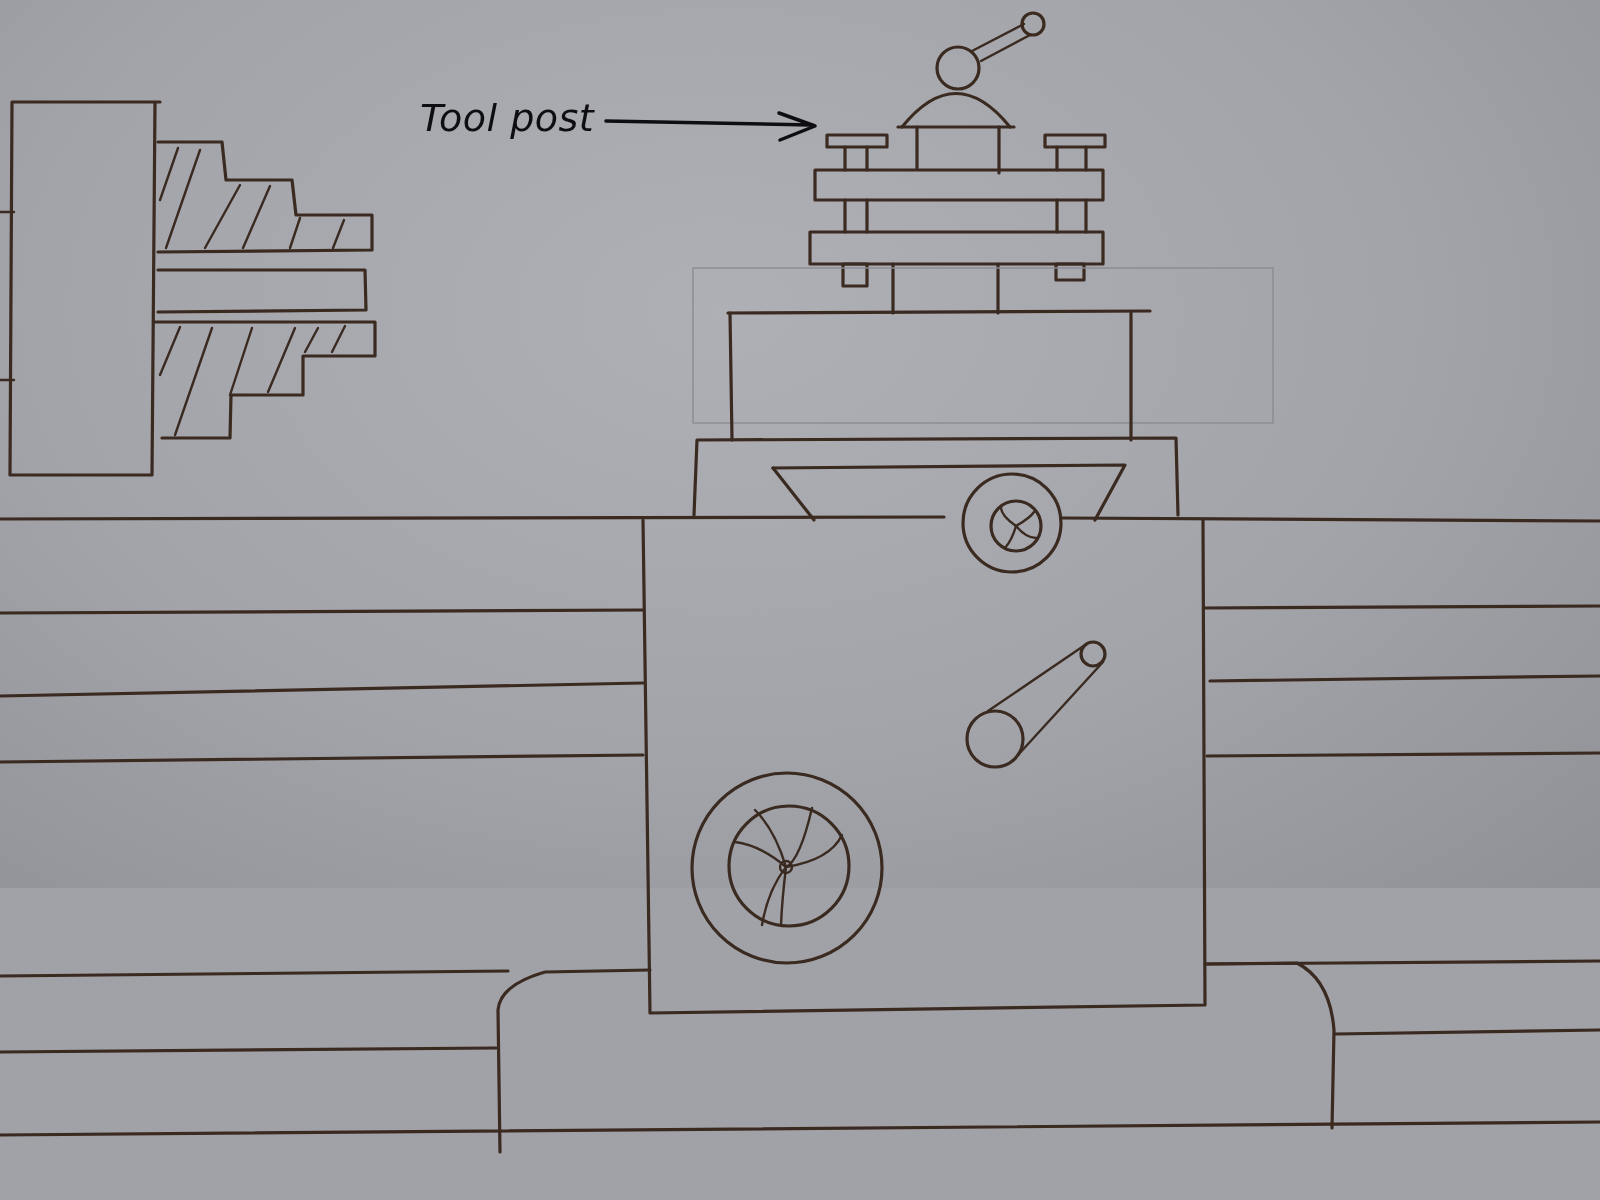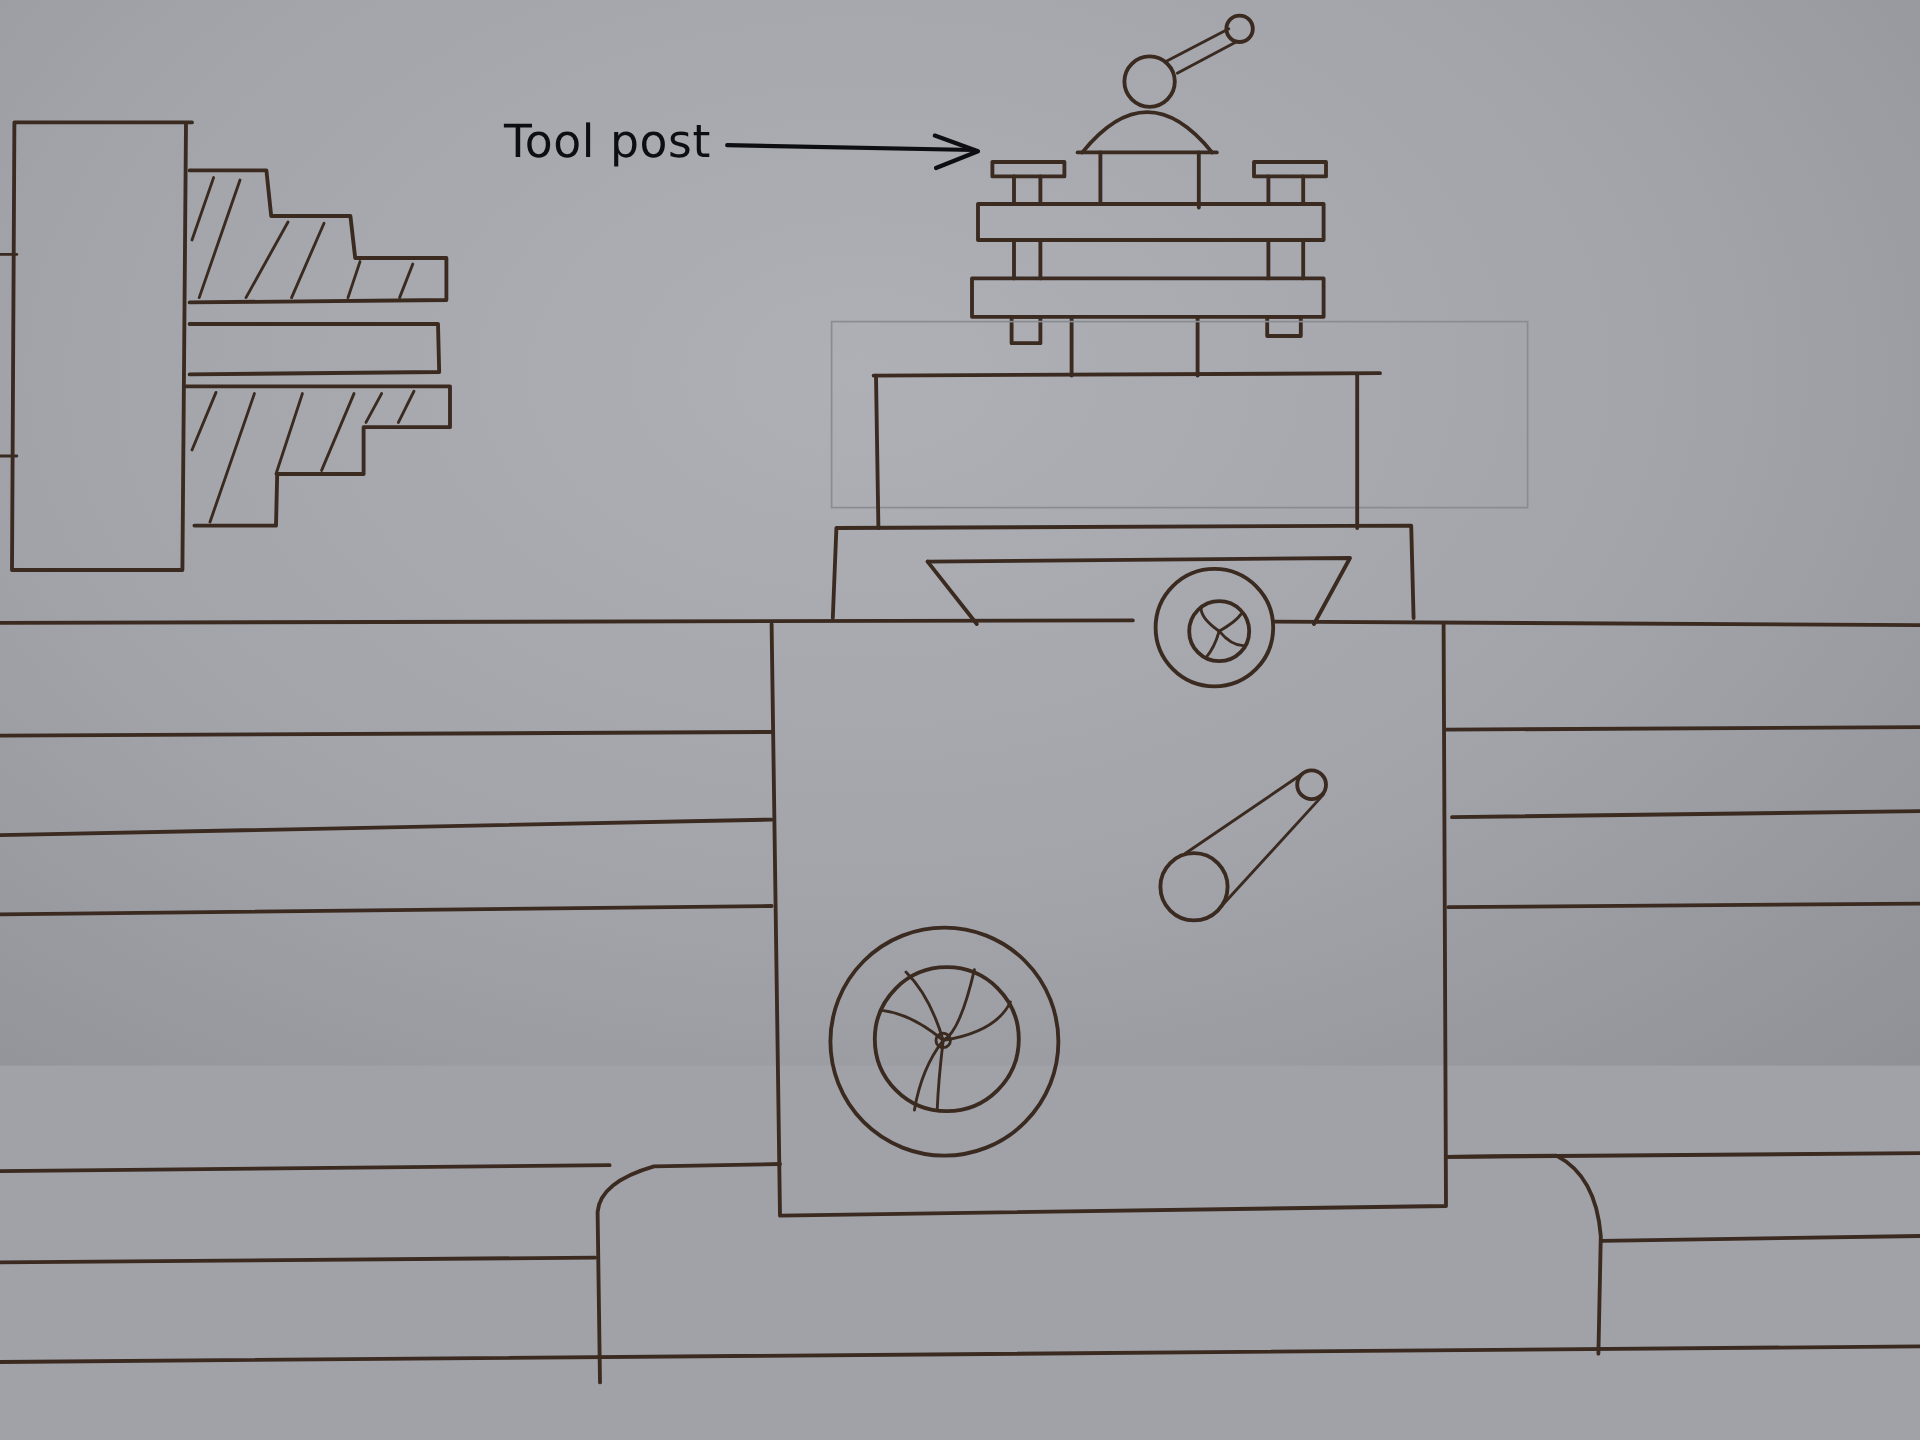--- a/index.html
+++ b/index.html
@@ -3,20 +3,21 @@
 <meta charset="utf-8">
 <style>
   html, body { margin: 0; padding: 0; }
   body {
     width: 1600px; height: 1200px; overflow: hidden;
     background: #a0a2a8;
   }
   #stage {
     position: relative; width: 1600px; height: 888px;
     background: radial-gradient(ellipse at 45% 35%, #aeb0b6 0%, #a2a4aa 55%, #8f9197 100%);
+    font-style: italic;
   }
   svg { position: absolute; left: 0; top: 0; }
   .ink { stroke: #3a2a20; stroke-width: 3.2; fill: none; stroke-linecap: round; stroke-linejoin: round; }
   .ink-thin { stroke: #3a2a20; stroke-width: 2.4; fill: none; stroke-linecap: round; }
   .faint { stroke: #8a8c92; stroke-width: 1.4; fill: none; }
   .label-text {
     position: absolute; left: 420px; top: 96px;
     font-family: "DejaVu Sans", sans-serif; font-size: 38px; color: #0e0e12;
     letter-spacing: 0.5px;
   }

